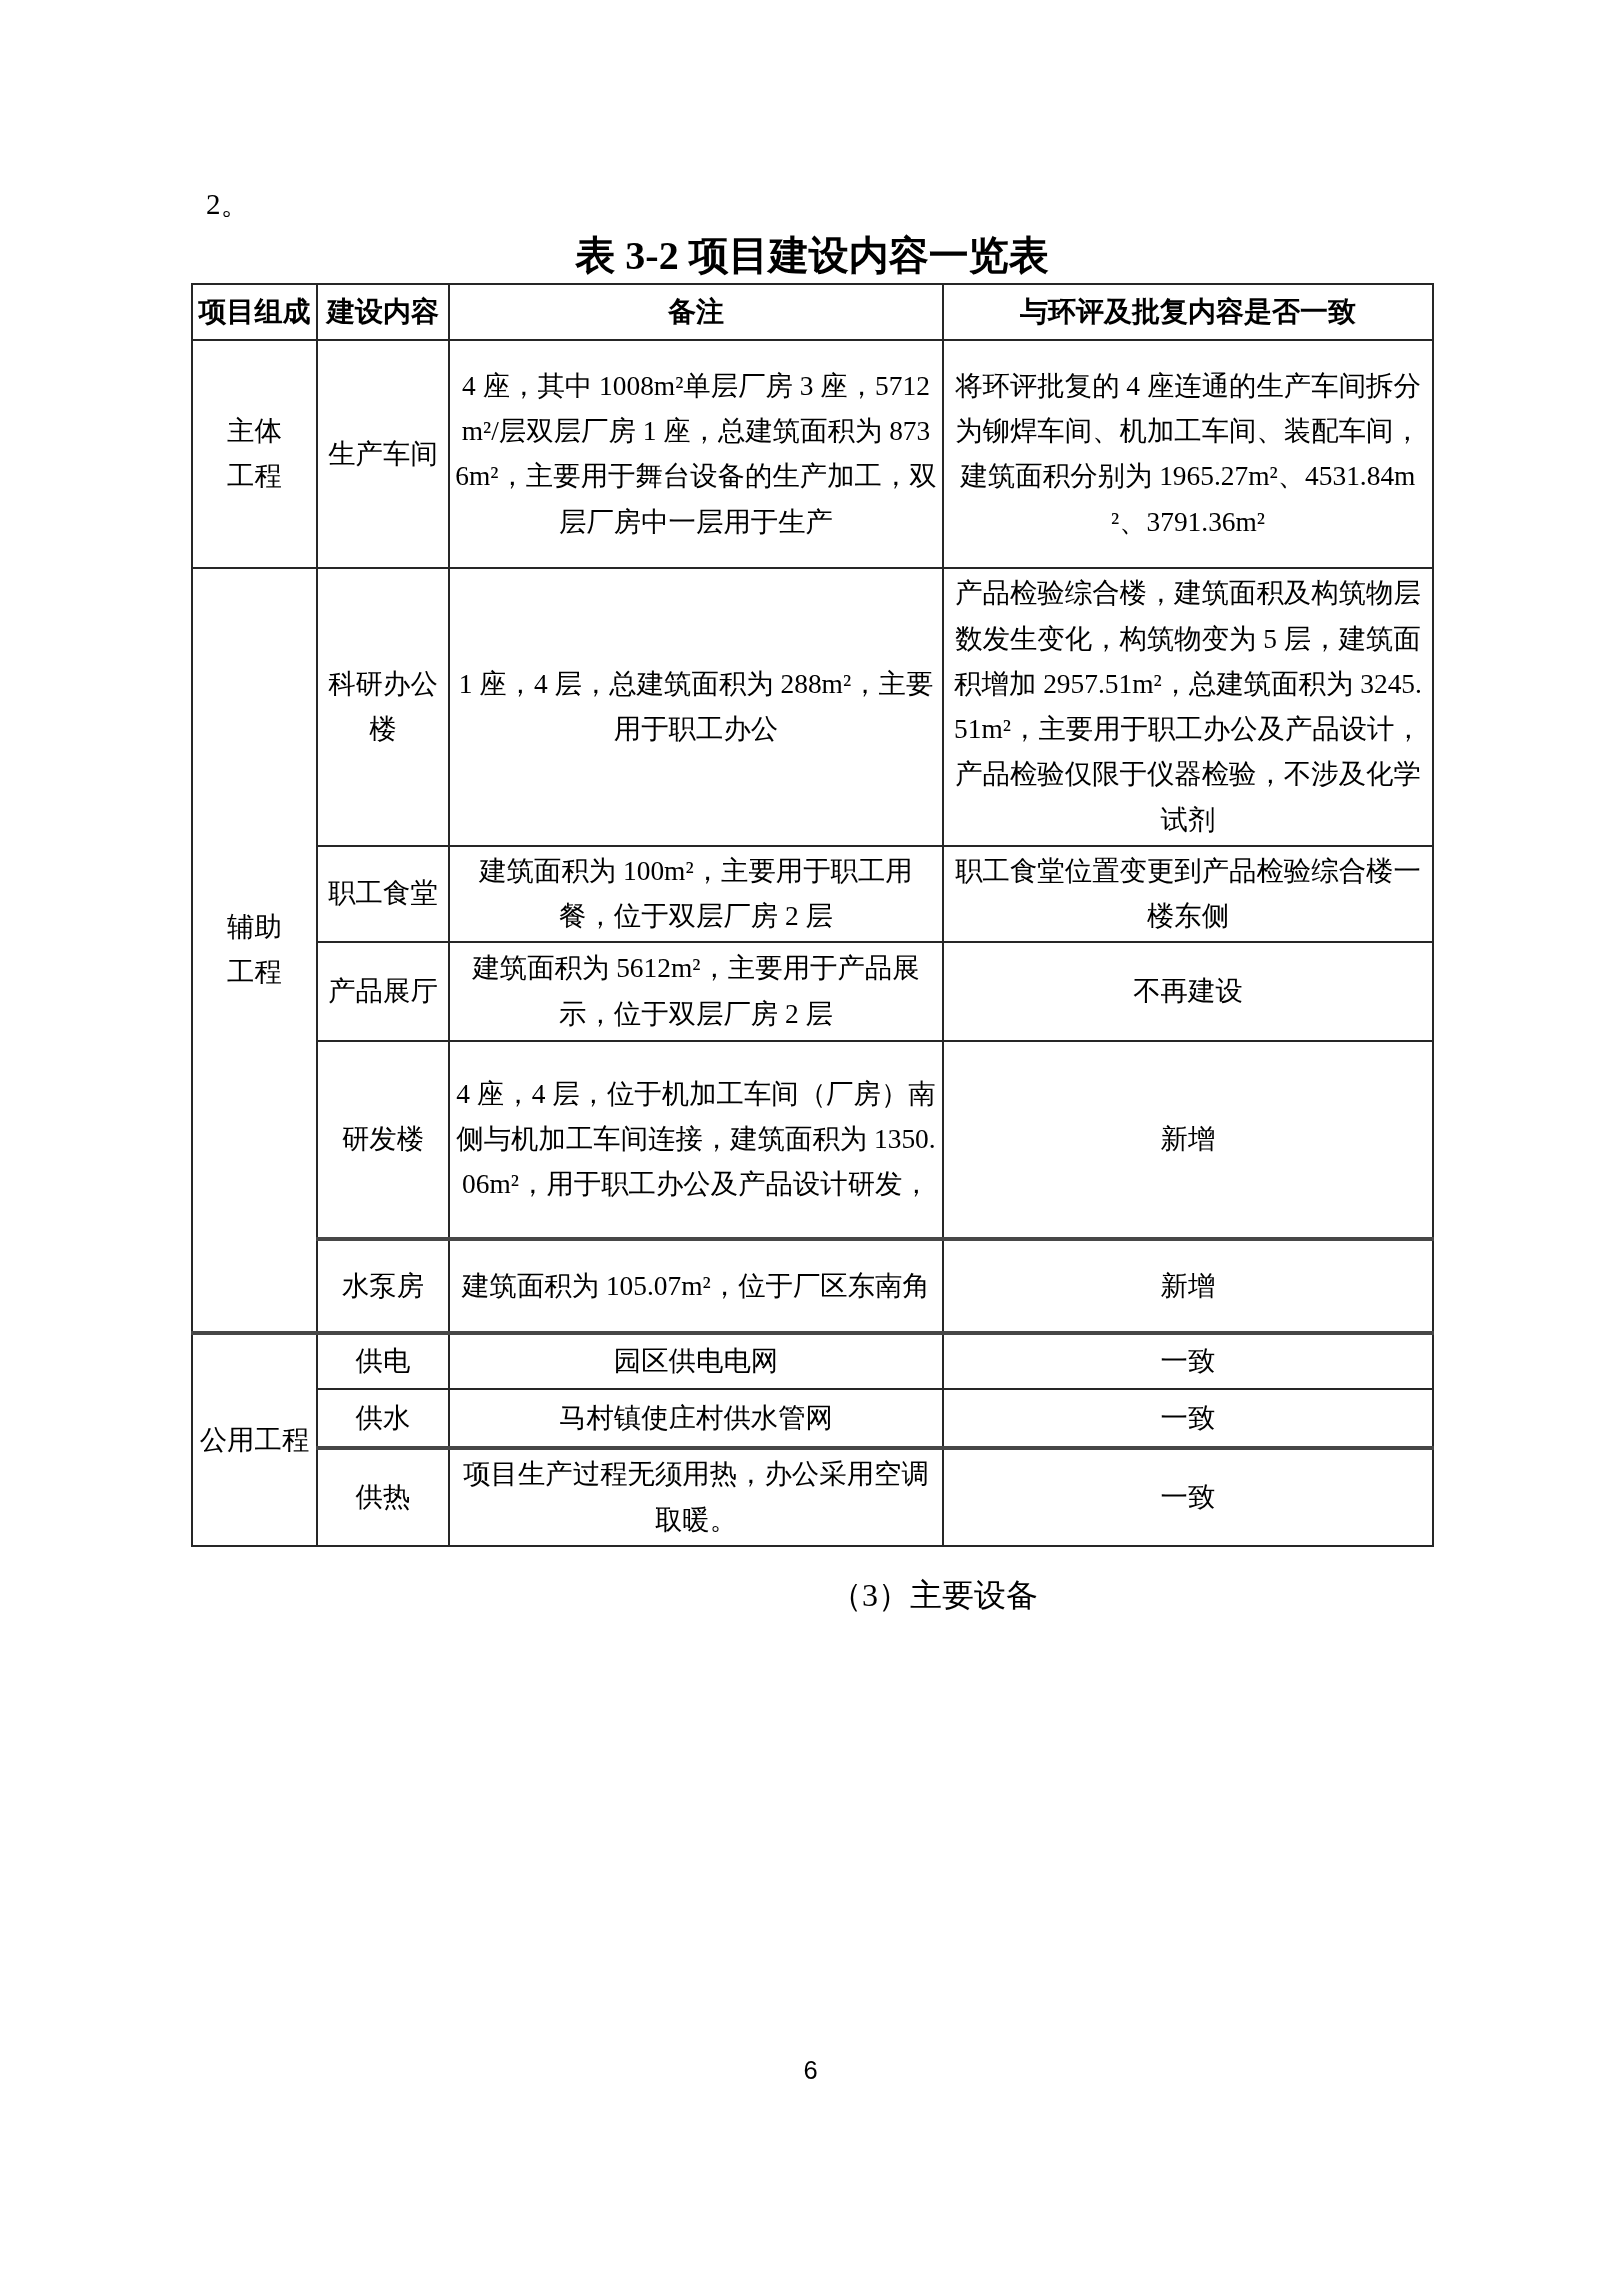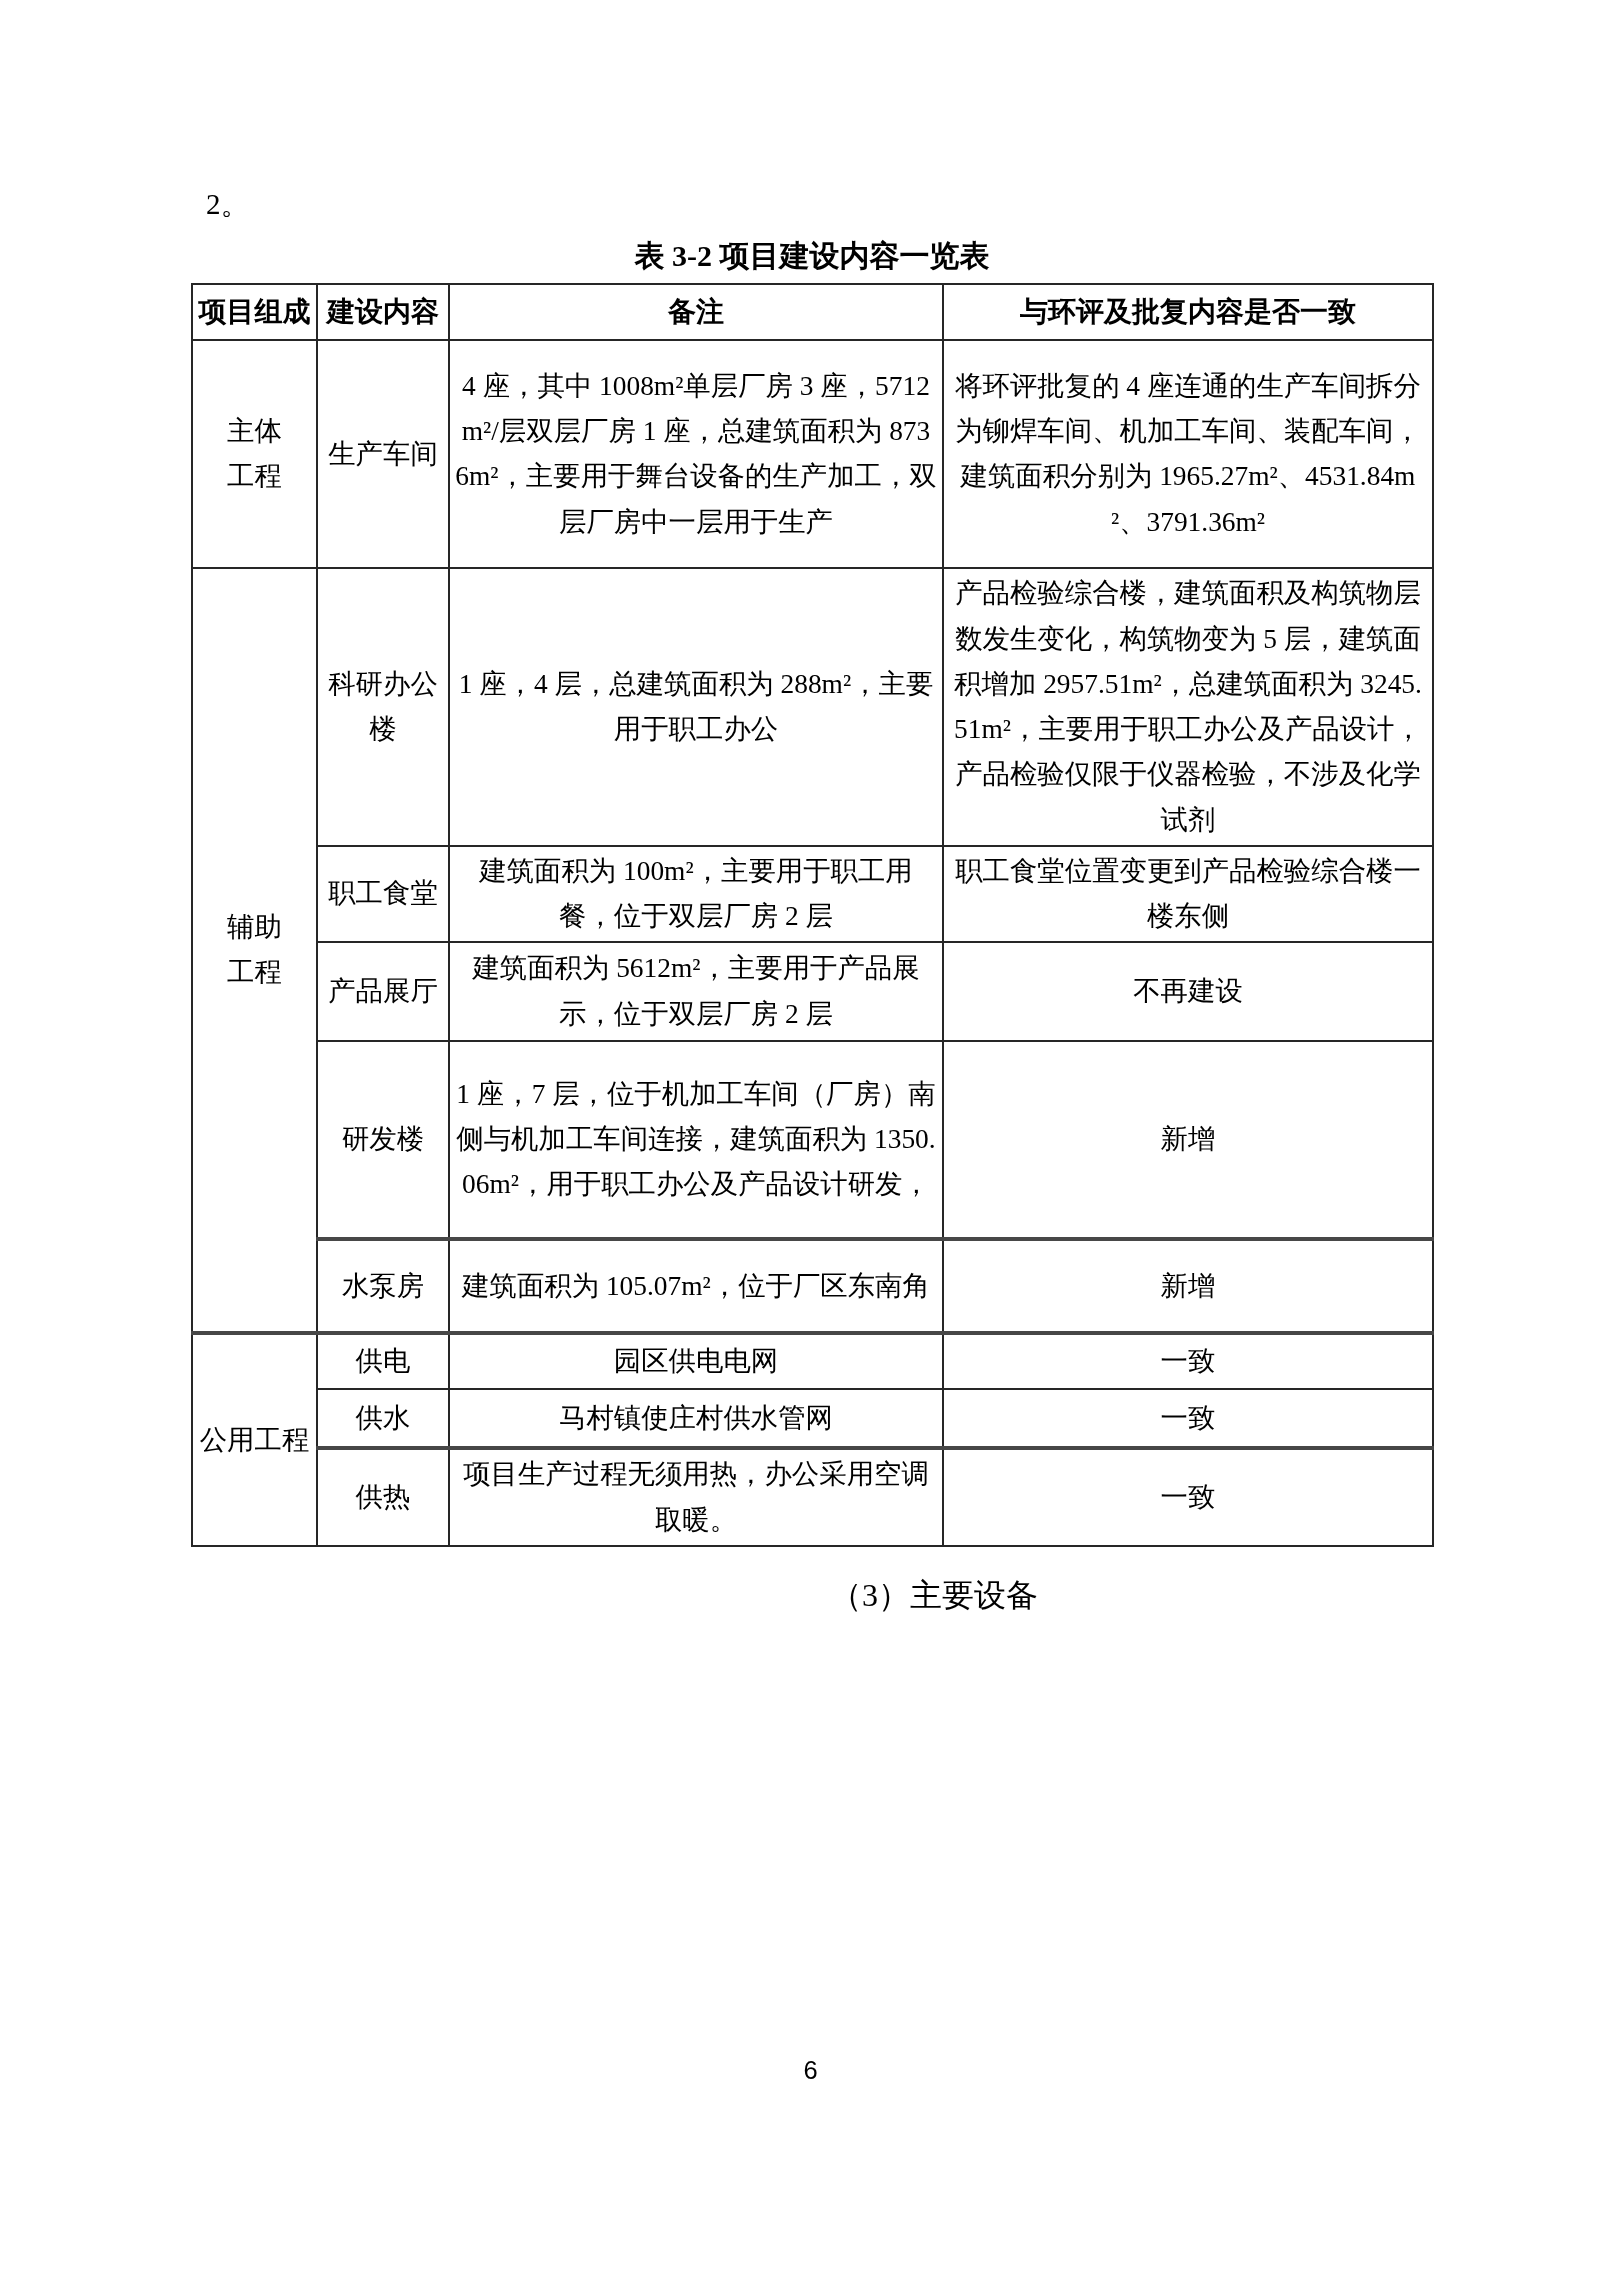--- a/index.html
+++ b/index.html
@@ -16,21 +16,21 @@
     padding-top: 186px;
     margin-left: 206px;
     font-size: 29px;
     line-height: 37px;
   }
   .table-title {
     width: 1242px;
     margin: 13.7px 0 9.8px 191px;
     text-align: center;
     font-weight: bold;
-    font-size: 30px;
+    font-size: 40px;
     line-height: 37px;
   }
   table.main-table {
     margin-left: 191px;
     width: 1242px;
     border-collapse: collapse;
     table-layout: fixed;
   }
   table.main-table th,
   table.main-table td {
@@ -124,21 +124,21 @@
         <td>建筑面积为 100m²，主要用于职工用餐，位于双层厂房 2 层</td>
         <td>职工食堂位置变更到产品检验综合楼一楼东侧</td>
       </tr>
       <tr class="r4">
         <td class="item-cell">产品展厅</td>
         <td>建筑面积为 5612m²，主要用于产品展示，位于双层厂房 2 层</td>
         <td>不再建设</td>
       </tr>
       <tr class="r5">
         <td class="item-cell thick-bottom">研发楼</td>
-        <td class="thick-bottom">1 座，7 层，位于机加工车间（厂房）南侧与机加工车间连接，建筑面积为 1350.06m²，用于职工办公及产品设计研发，</td>
+        <td class="thick-bottom">4 座，4 层，位于机加工车间（厂房）南侧与机加工车间连接，建筑面积为 1350.06m²，用于职工办公及产品设计研发，</td>
         <td class="thick-bottom">新增</td>
       </tr>
       <tr class="r6">
         <td class="item-cell thick-bottom">水泵房</td>
         <td class="thick-bottom">建筑面积为 105.07m²，位于厂区东南角</td>
         <td class="thick-bottom">新增</td>
       </tr>
       <tr class="r7">
         <td class="group-cell" rowspan="3">公用工程</td>
         <td class="item-cell">供电</td>

